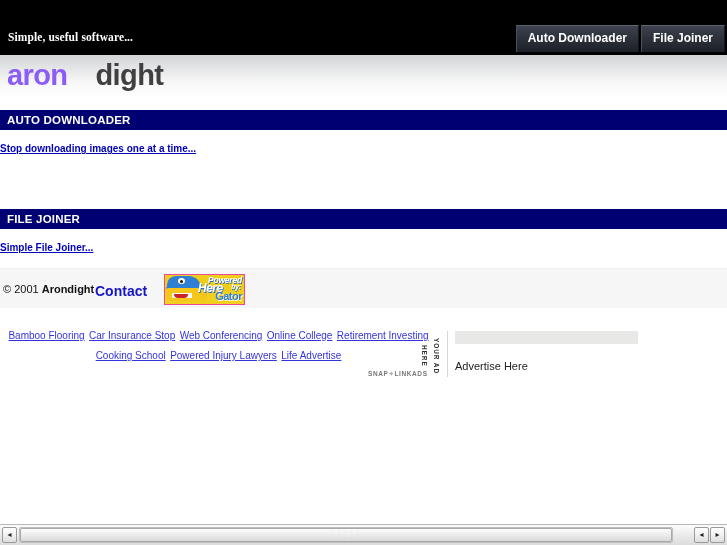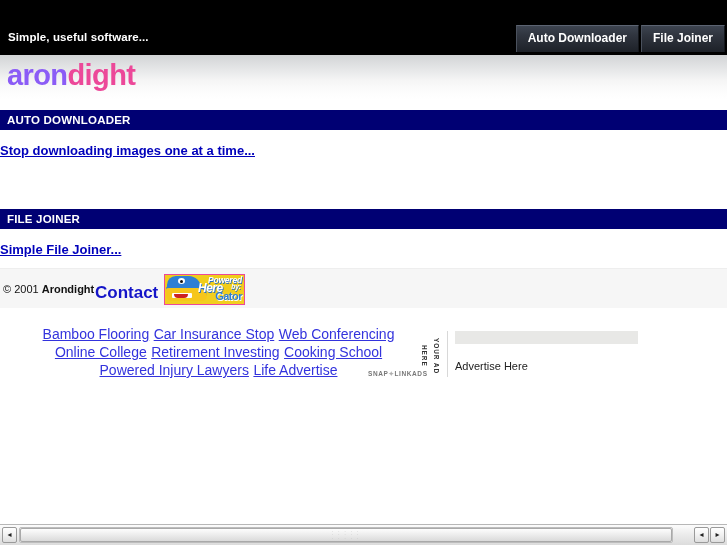--- a/index.html
+++ b/index.html
@@ -25,20 +25,21 @@
   }
   .tagline {
     position: absolute;
     left: 8px;
     top: 31px;
     color: #ffffff;
     font-size: 11.5px;
     font-weight: bold;
     letter-spacing: 0.1px;
     white-space: nowrap;
+    font-family: Liberation Serif, serif;
   }
   .tabs {
     position: absolute;
     right: 0;
     top: 25px;
     display: flex;
     gap: 2px;
     align-items: flex-end;
   }
   .tab {
@@ -67,21 +68,21 @@
   .logo {
     position: absolute;
     left: 7px;
     top: 58px;
     font-size: 29px;
     font-weight: bold;
     letter-spacing: -0.6px;
     line-height: 34px;
   }
   .logo .a { color: #8b5cf6; }
-  .logo .b { color: #ec4899; }
+  .logo .b { color: #404040; margin-left: 28px; }
 
   
   .sechead {
     position: absolute;
     left: 0;
     width: 727px;
     height: 20px;
     background: #000073;
     color: #ffffff;
     font-size: 11.5px;
@@ -92,21 +93,21 @@
     position: absolute;
     left: 7px;
     top: 4px;
   }
   #sec-auto { top: 110px; }
   #sec-file { top: 209px; }
 
   .seclink {
     position: absolute;
     left: 0;
-    font-size: 13px;
+    font-size: 10px;
     font-weight: bold;
     color: #0000bb;
     text-decoration: underline;
     white-space: nowrap;
     cursor: pointer;
   }
   #link-auto { top: 143px; }
   #link-file { top: 242px; }
 
   
@@ -124,21 +125,21 @@
     top: 283px;
     font-size: 11px;
     color: #111111;
     white-space: nowrap;
   }
   .copy b { font-weight: bold; }
   .contact {
     position: absolute;
     left: 95px;
     top: 283px;
-    font-size: 17px;
+    font-size: 14px;
     font-weight: bold;
     color: #1414c8;
     cursor: pointer;
     white-space: nowrap;
   }
 
   
   .hgbadge {
     position: absolute;
     left: 164px;
@@ -247,21 +248,21 @@
     height: 62px;
   }
   .adlinks {
     text-align: center;
     padding-top: 3px;
     line-height: 18px;
   }
   .adlinks a {
     color: #3333dd;
     text-decoration: underline;
-    font-size: 14px;
+    font-size: 10px;
     cursor: pointer;
     white-space: nowrap;
   }
   .snaplogo {
     position: absolute;
     left: 368px;
     top: 370px;
     font-size: 6.5px;
     font-weight: bold;
     letter-spacing: 0.6px;

